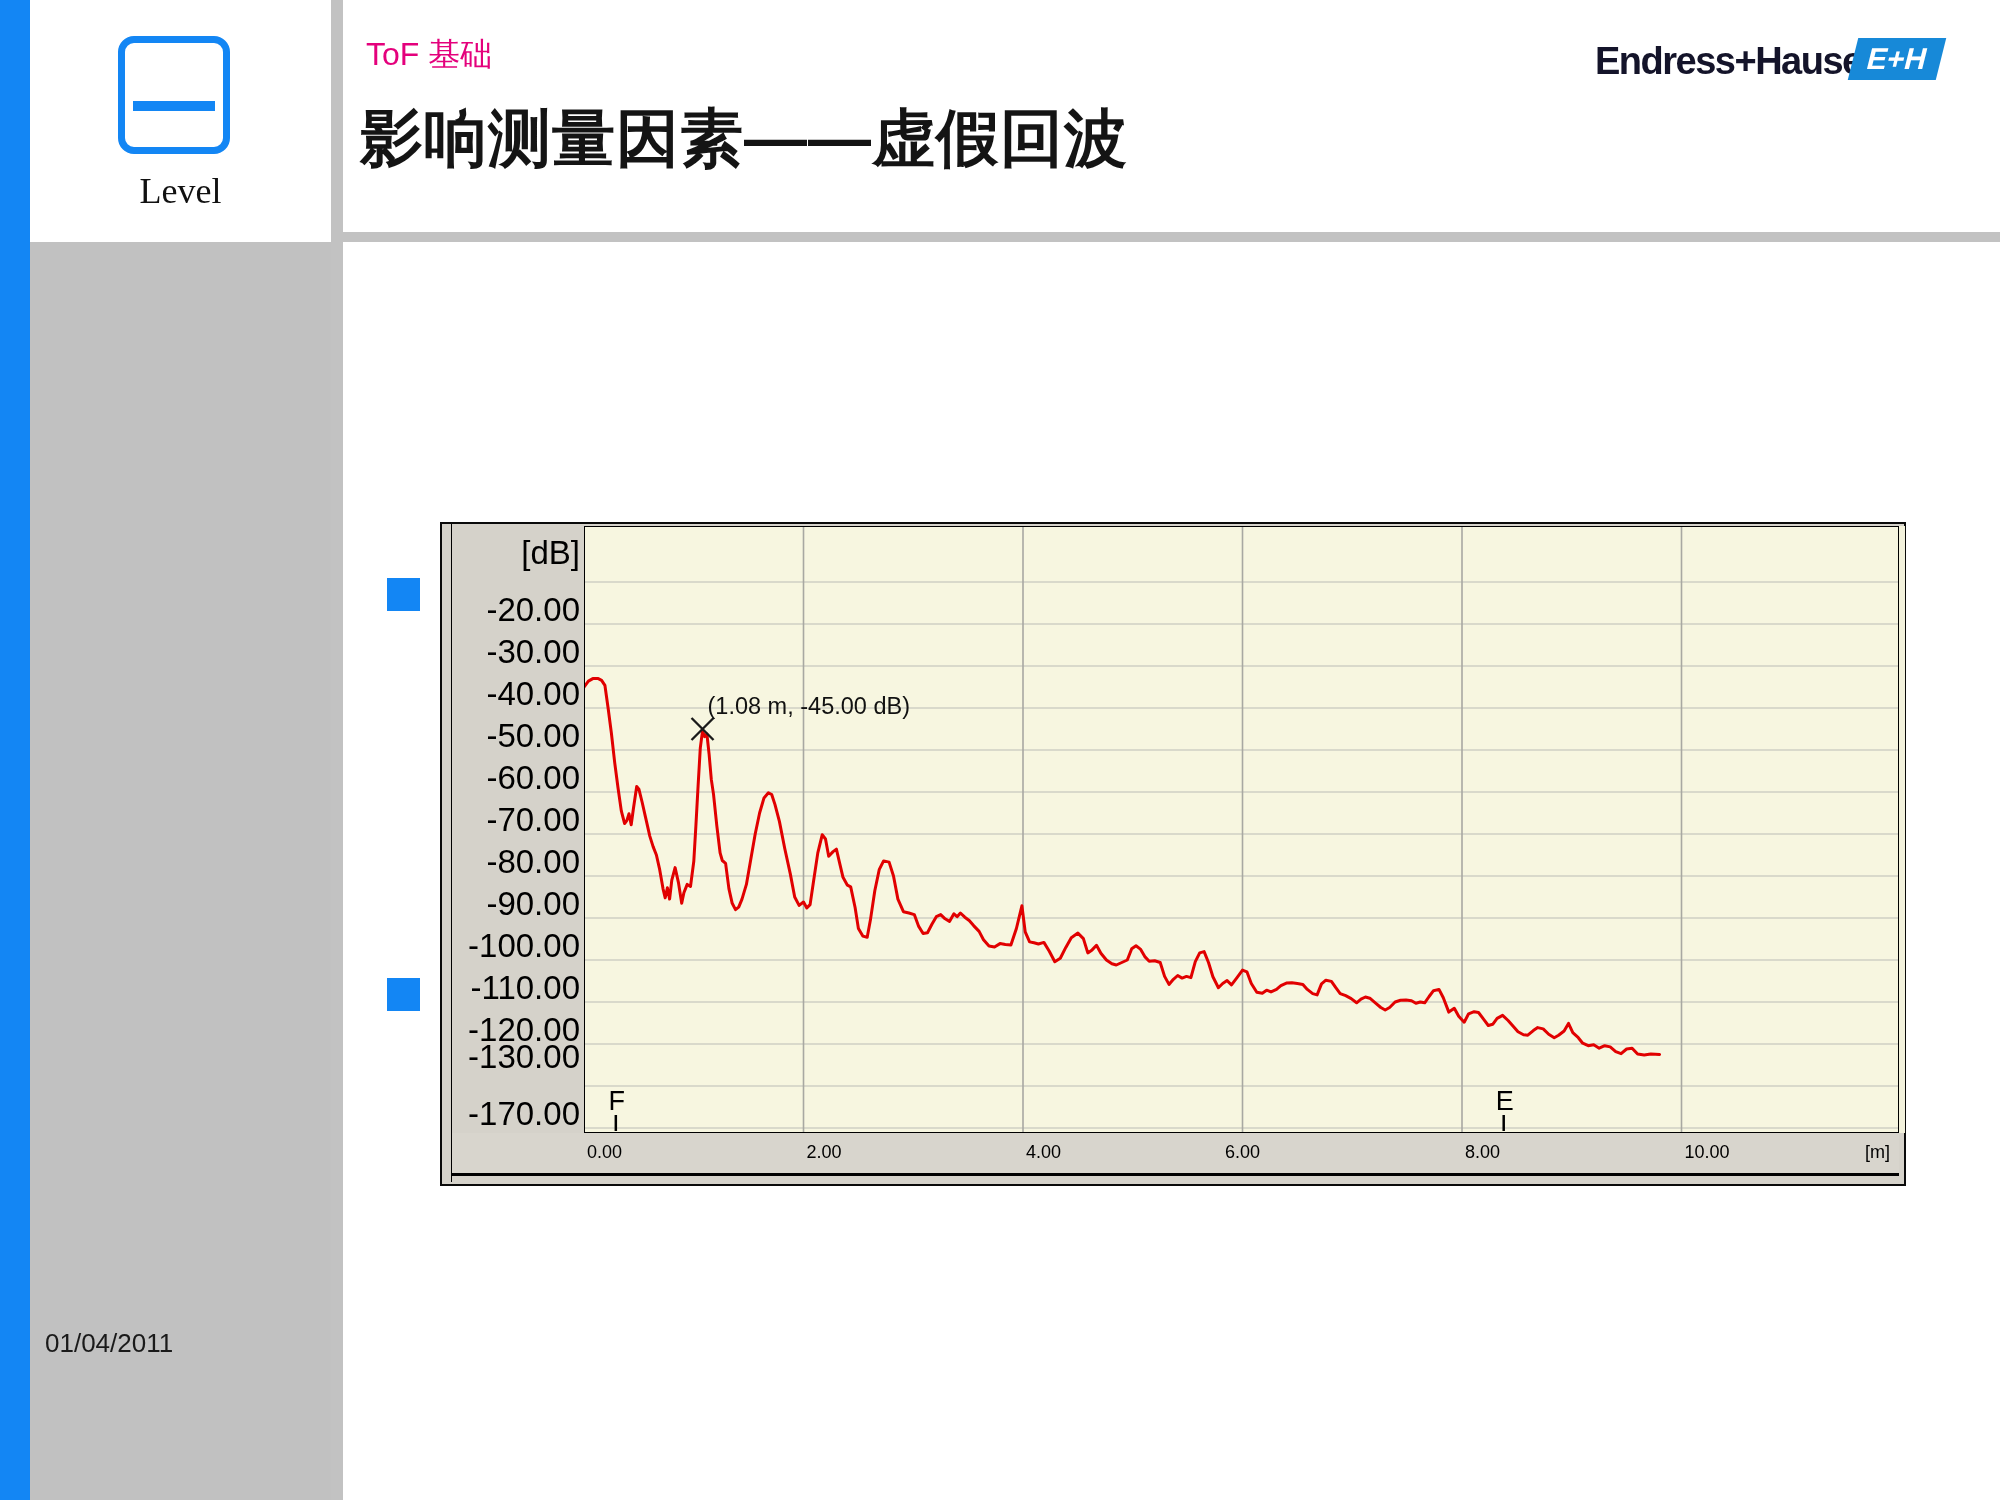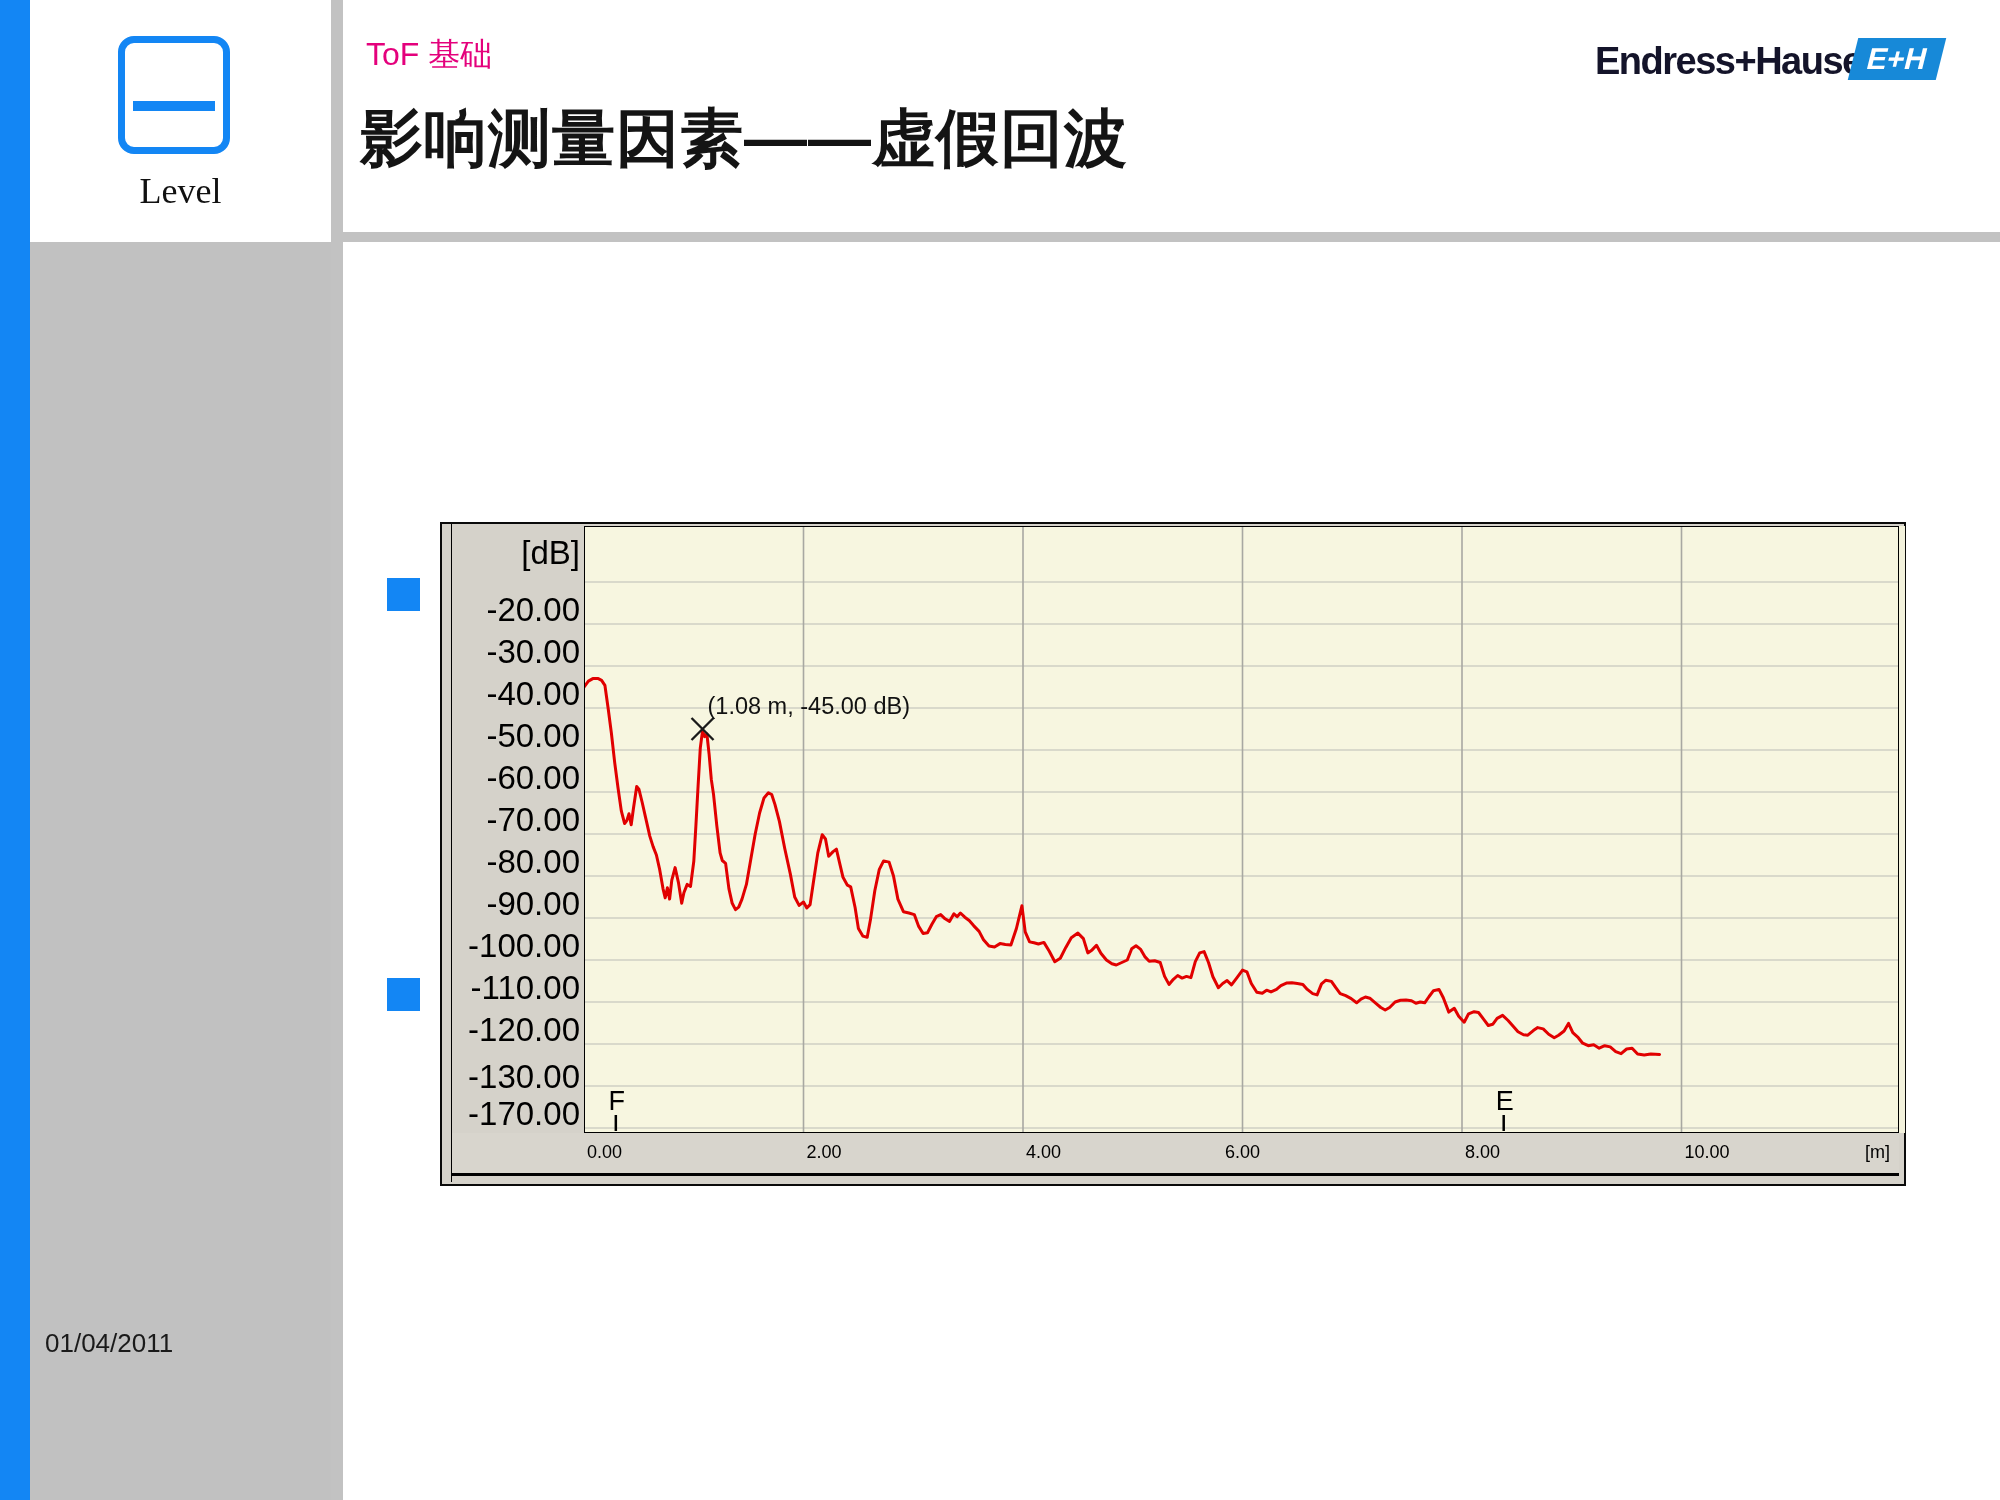--- a/index.html
+++ b/index.html
@@ -79,21 +79,21 @@
       <div class="ytick" style="top: 115px;">-30.00</div>
       <div class="ytick" style="top: 157px;">-40.00</div>
       <div class="ytick" style="top: 199px;">-50.00</div>
       <div class="ytick" style="top: 241px;">-60.00</div>
       <div class="ytick" style="top: 283px;">-70.00</div>
       <div class="ytick" style="top: 325px;">-80.00</div>
       <div class="ytick" style="top: 367px;">-90.00</div>
       <div class="ytick" style="top: 409px;">-100.00</div>
       <div class="ytick" style="top: 451px;">-110.00</div>
       <div class="ytick" style="top: 493px;">-120.00</div>
-      <div class="ytick" style="top: 540px; margin-left: 34px;">-130.00</div>
+      <div class="ytick" style="top: 520px; margin-left: 34px;">-130.00</div>
       <div class="ytick" style="top: 577px;">-170.00</div>
     </div>
   <div class="abs" id="plot-wrap">
     <svg id="plot-svg" viewBox="0 0 1313 605" xmlns="http://www.w3.org/2000/svg">
         <line x1="0" x2="1313" y1="55" y2="55" stroke="#cfcfc4" stroke-width="1.6"></line>
         <line x1="0" x2="1313" y1="97" y2="97" stroke="#cfcfc4" stroke-width="1.6"></line>
         <line x1="0" x2="1313" y1="139" y2="139" stroke="#cfcfc4" stroke-width="1.6"></line>
         <line x1="0" x2="1313" y1="181" y2="181" stroke="#cfcfc4" stroke-width="1.6"></line>
         <line x1="0" x2="1313" y1="223" y2="223" stroke="#cfcfc4" stroke-width="1.6"></line>
         <line x1="0" x2="1313" y1="265" y2="265" stroke="#cfcfc4" stroke-width="1.6"></line>

